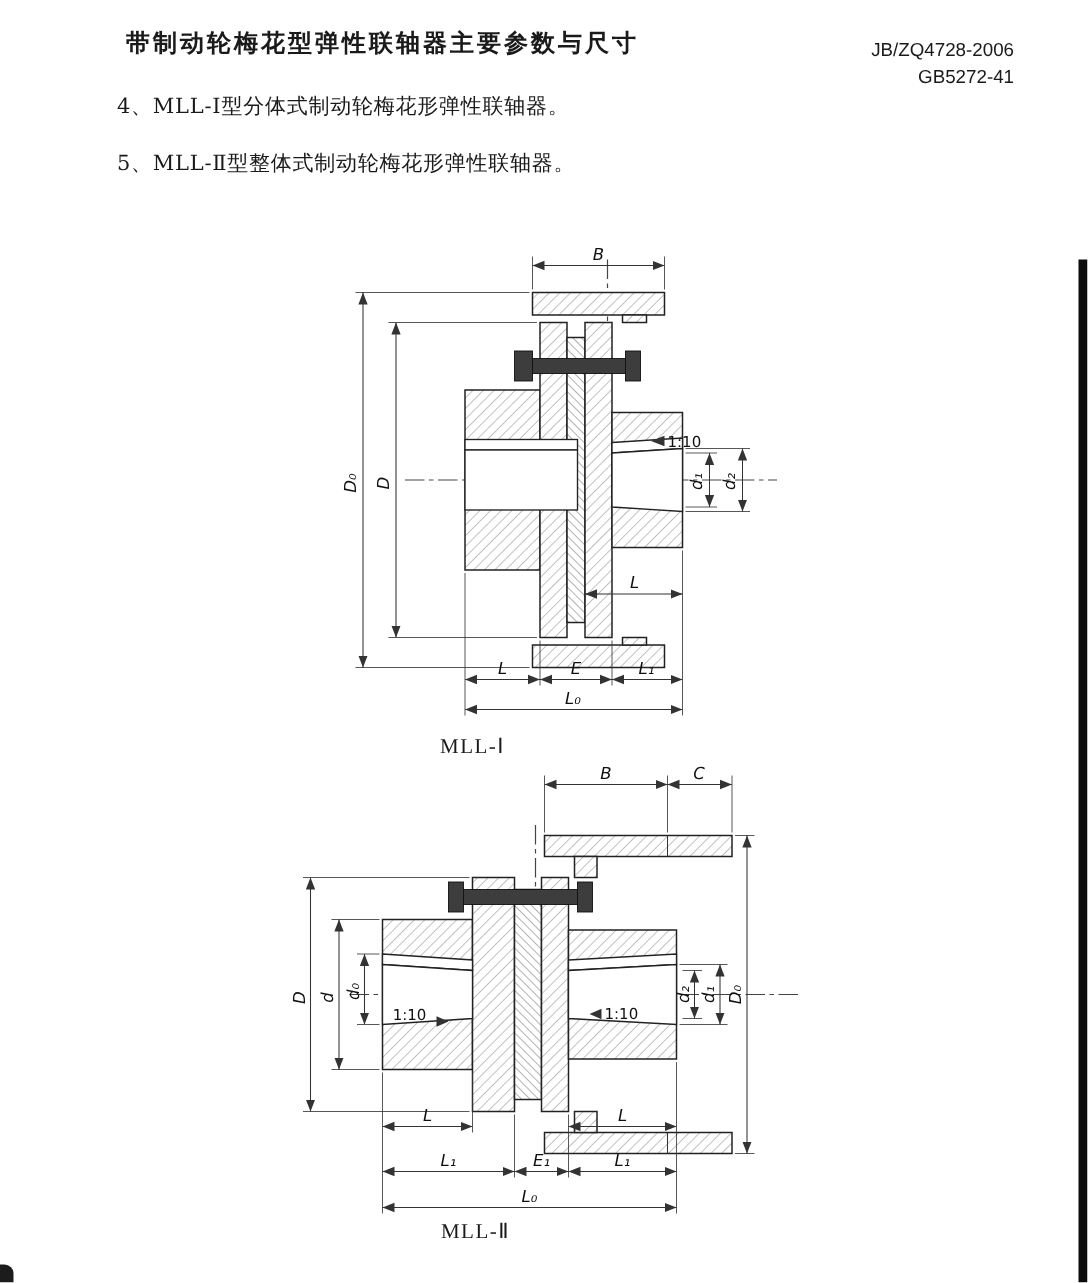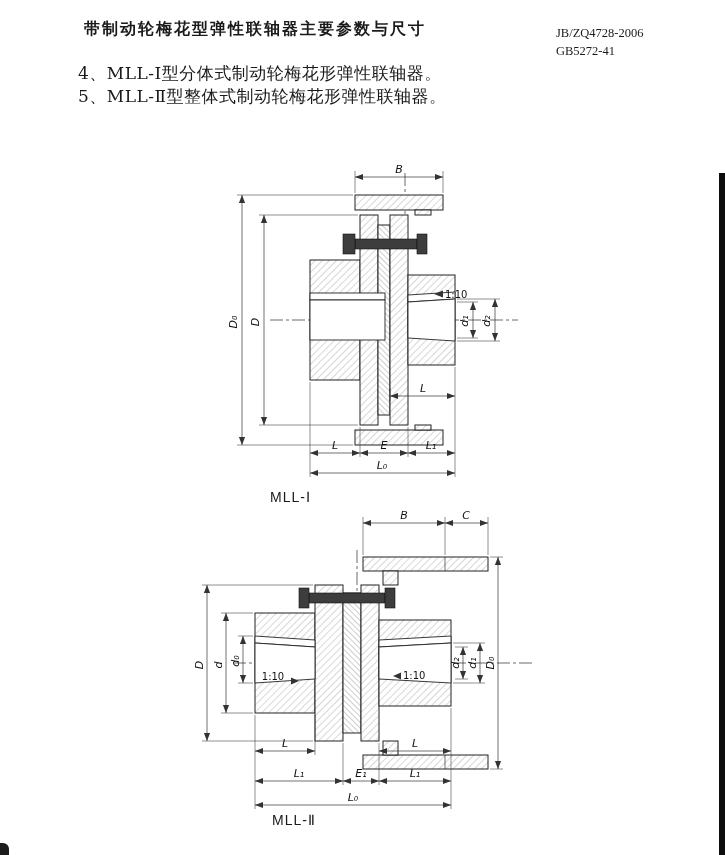--- a/index.html
+++ b/index.html
@@ -9,28 +9,28 @@
     font-family:"DejaVu Serif", serif; color:#1a1a1a;
   }
   .abs { position:absolute; }
   .title {
     left:84px; top:19px; width:460px;
     font-family:"DejaVu Sans", sans-serif;
     font-size:16px; font-weight:bold; letter-spacing:2px;
     white-space:nowrap;
   }
   .refs {
-    left:556px; top:24px; width:136px; text-align:left;
+    left:540px; top:24px; width:136px; text-align:right;
+    font-family:Liberation Sans, sans-serif;
+    font-size:12.5px; line-height:1.45;
+  }
+  .note { left:78px; font-size:14px; letter-spacing:0.5px; white-space:nowrap;text-align:center; }
+  .caption {
+    width:90px; text-align:center; font-size:14px; letter-spacing:1px;
     font-family:Liberation Serif, serif;
-    font-size:12.5px; line-height:1.45;
-  }
-  .note { left:78px; font-size:17px; letter-spacing:0.5px; white-space:nowrap;text-align:center; }
-  .caption {
-    width:90px; text-align:left; font-size:14px; letter-spacing:1px;
-    font-family:Liberation Sans, sans-serif;
   }
   svg.fig { position:absolute; }
   .cl   { stroke:#444; stroke-width:0.8; stroke-dasharray:13 3 3 3; fill:none; }
   .part { stroke:#222; stroke-width:1; }
   .bore { fill:#ffffff; stroke:#222; stroke-width:0.9; }
   .dim  { stroke:#333; stroke-width:0.7; fill:none; }
   .ext  { stroke:#333; stroke-width:0.55; fill:none; }
   .dlabel { font:italic 11px "DejaVu Sans", sans-serif; fill:#111; }
   .tlabel { font:10px "DejaVu Sans", sans-serif; fill:#111; }
   .bolt rect { fill:#3d3d3d; stroke:#111; stroke-width:0.6; }
@@ -40,21 +40,21 @@
 </head>
 <body>
 
 <div class="abs title">带制动轮梅花型弹性联轴器主要参数与尺寸</div>
 <div class="abs refs">
   <div>JB/ZQ4728-2006</div>
   <div>GB5272-41</div>
 </div>
 
 <div class="abs note" style="top:62px">4、MLL-Ⅰ型分体式制动轮梅花形弹性联轴器。</div>
-<div class="abs note" style="top:85px">5、MLL-Ⅱ型整体式制动轮梅花形弹性联轴器。</div>
+<div class="abs note" style="top:100px">5、MLL-Ⅱ型整体式制动轮梅花形弹性联轴器。</div>
 
 <svg class="fig" style="left:215px; top:155px;" width="310" height="330" viewBox="0 0 310 330">
   <defs>
     <marker id="ar1" markerWidth="9" markerHeight="8" refX="8" refY="4" orient="auto-start-reverse" markerUnits="userSpaceOnUse">
       <path d="M0,0.9 L8,4 L0,7.1 Z" fill="#333"></path>
     </marker>
     <pattern id="h1a" width="5" height="5" patternUnits="userSpaceOnUse" patternTransform="rotate(45)">
       <rect width="5" height="5" fill="#ffffff"></rect>
       <line x1="0" y1="0" x2="0" y2="5" stroke="#777" stroke-width="0.6"></line>
     </pattern>

